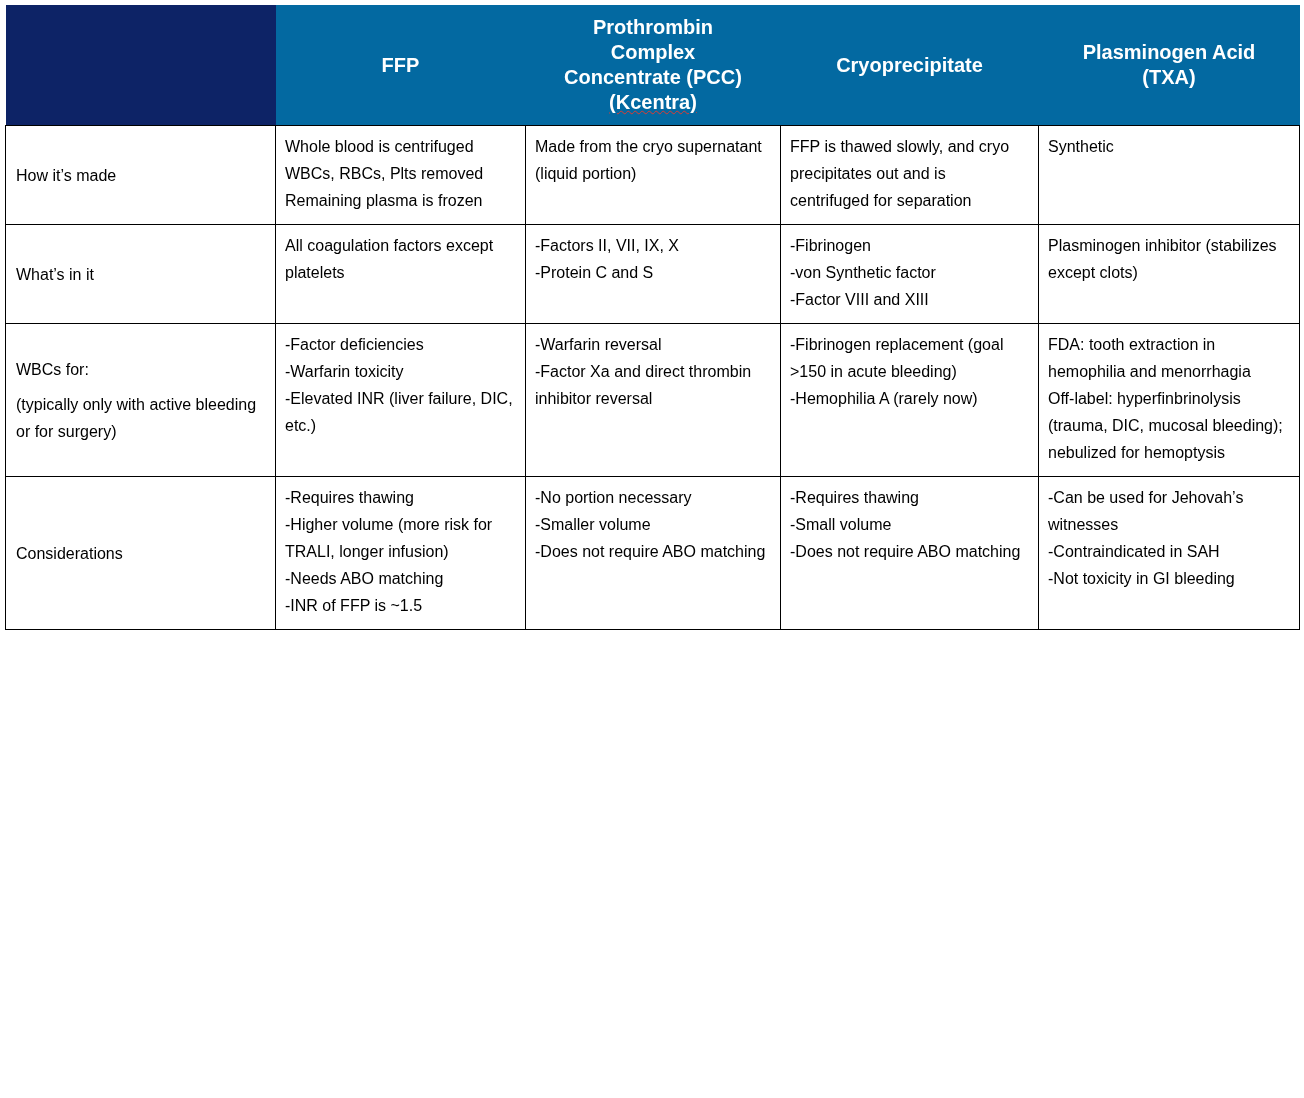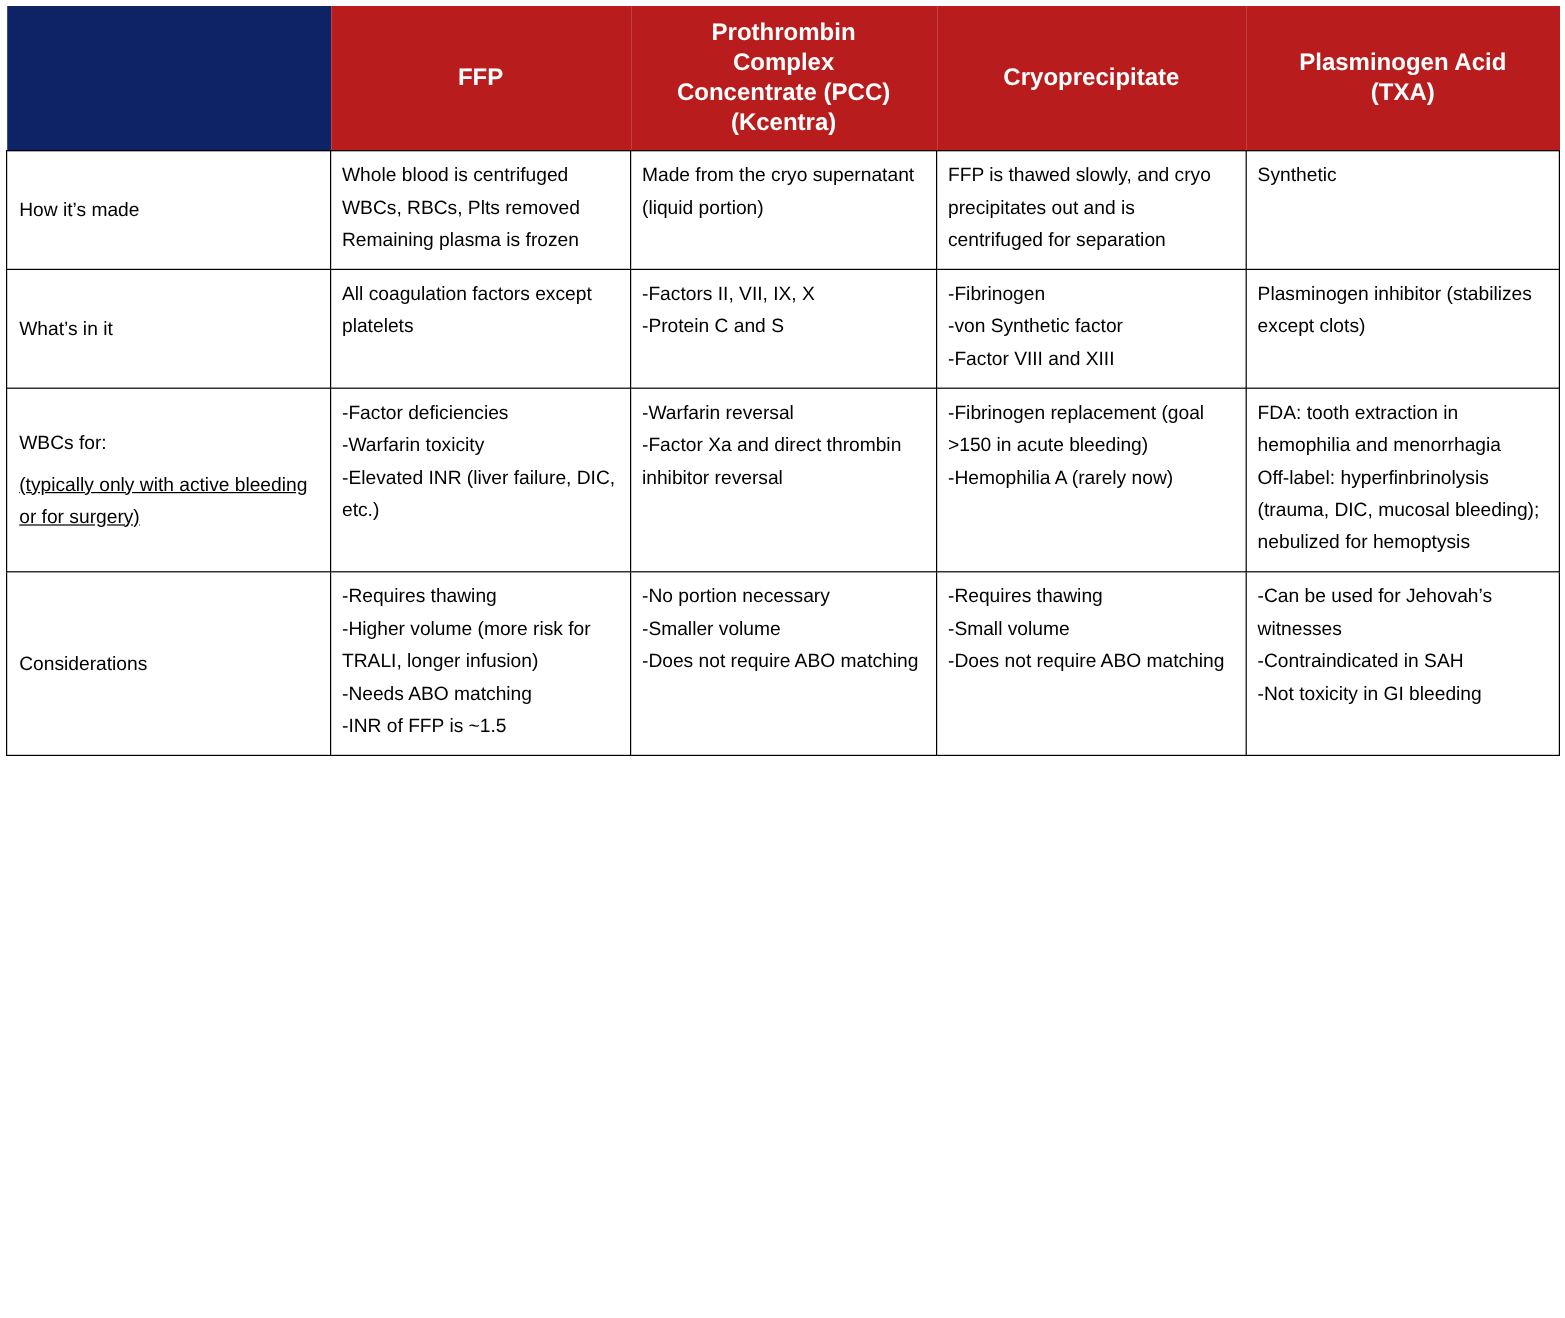--- a/index.html
+++ b/index.html
@@ -27,21 +27,21 @@
     margin-top: 5px;
     table-layout: fixed;
   }
   table.compare col.c0 { width: 270px; }
   table.compare col.c1 { width: 250px; }
   table.compare col.c2 { width: 255px; }
   table.compare col.c3 { width: 258px; }
   table.compare col.c4 { width: 261px; }
 
   thead th {
-    background: #b91c1c;
+    background: #0369a1;
     color: #ffffff;
     font-weight: bold;
     font-size: 20px;
     line-height: 25px;
     text-align: center;
     vertical-align: middle;
     padding: 10px 8px;
     border: none;
     height: 110px;
     box-sizing: border-box;
@@ -61,23 +61,23 @@
   tbody td.rowlabel {
     text-align: left;
     vertical-align: middle;
     padding: 8px 10px;
     white-space: normal;
   }
   .rowlabel .main { display: block; }
   .rowlabel .sub {
     display: block;
     margin-top: 8px;
-    text-decoration: underline;
   }
   .u-red {
+    text-decoration: underline;
     text-decoration-style: wavy;
     text-decoration-color: #e03a2f;
     text-decoration-thickness: 1px;
   }
 </style>
 </head>
 <body>
 
 <div class="sheet">
   <table class="compare">

